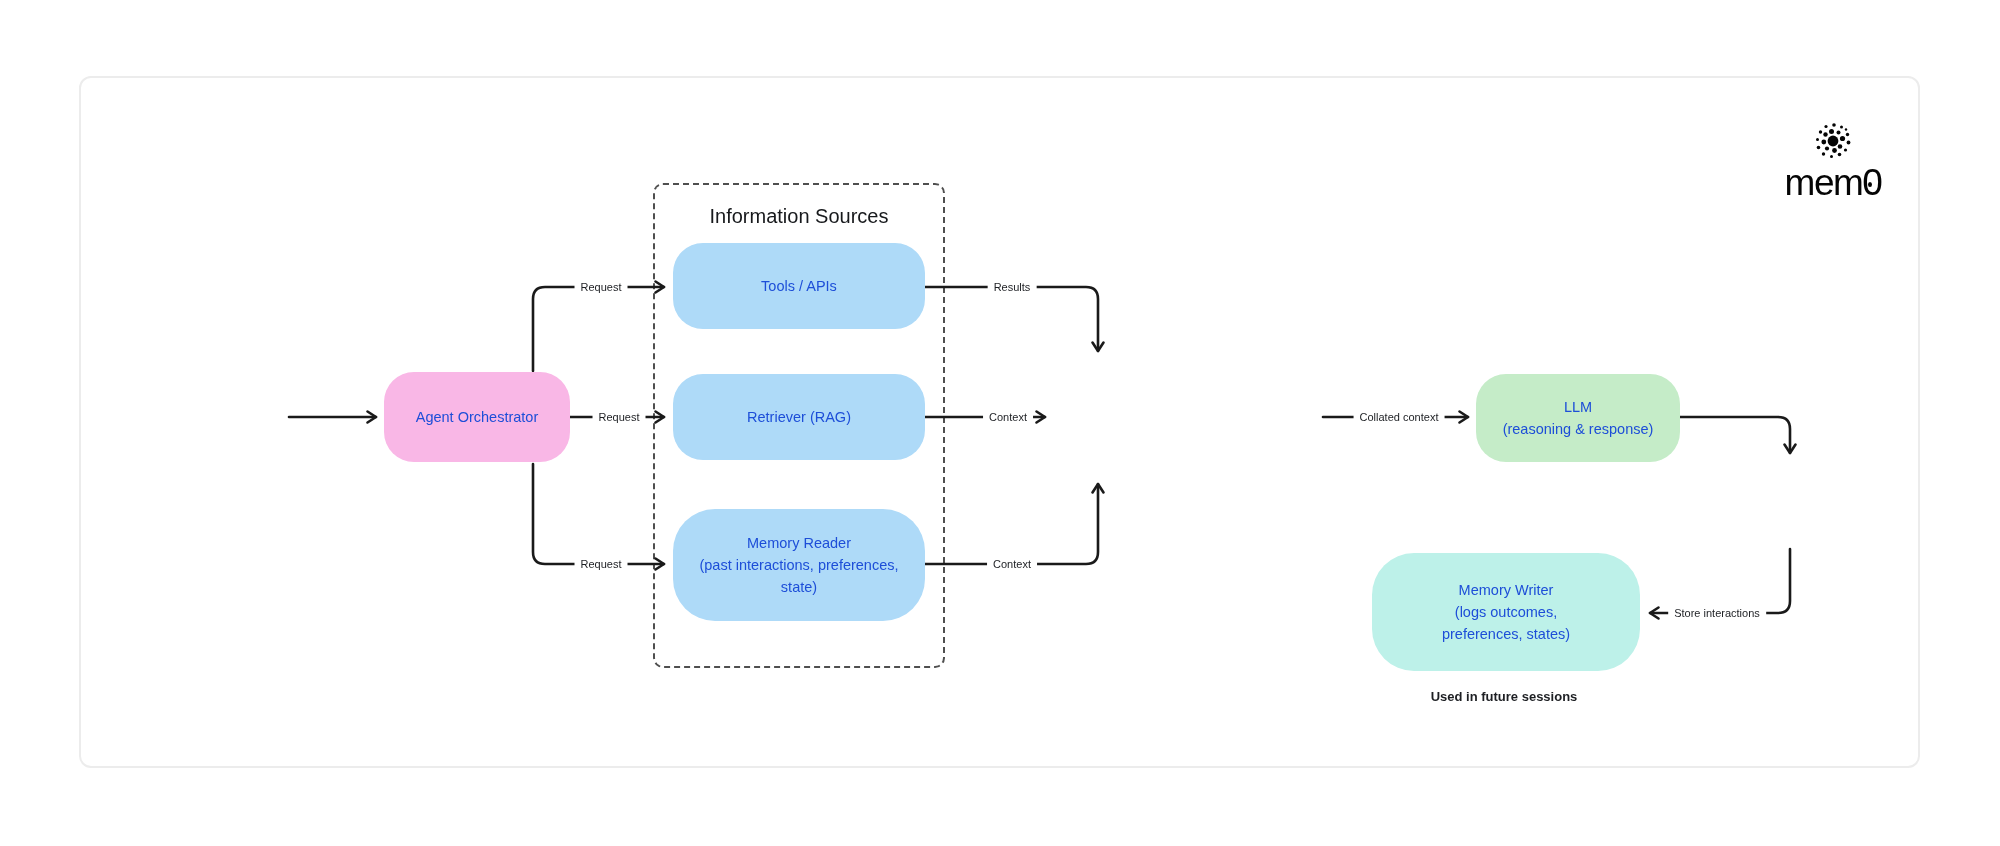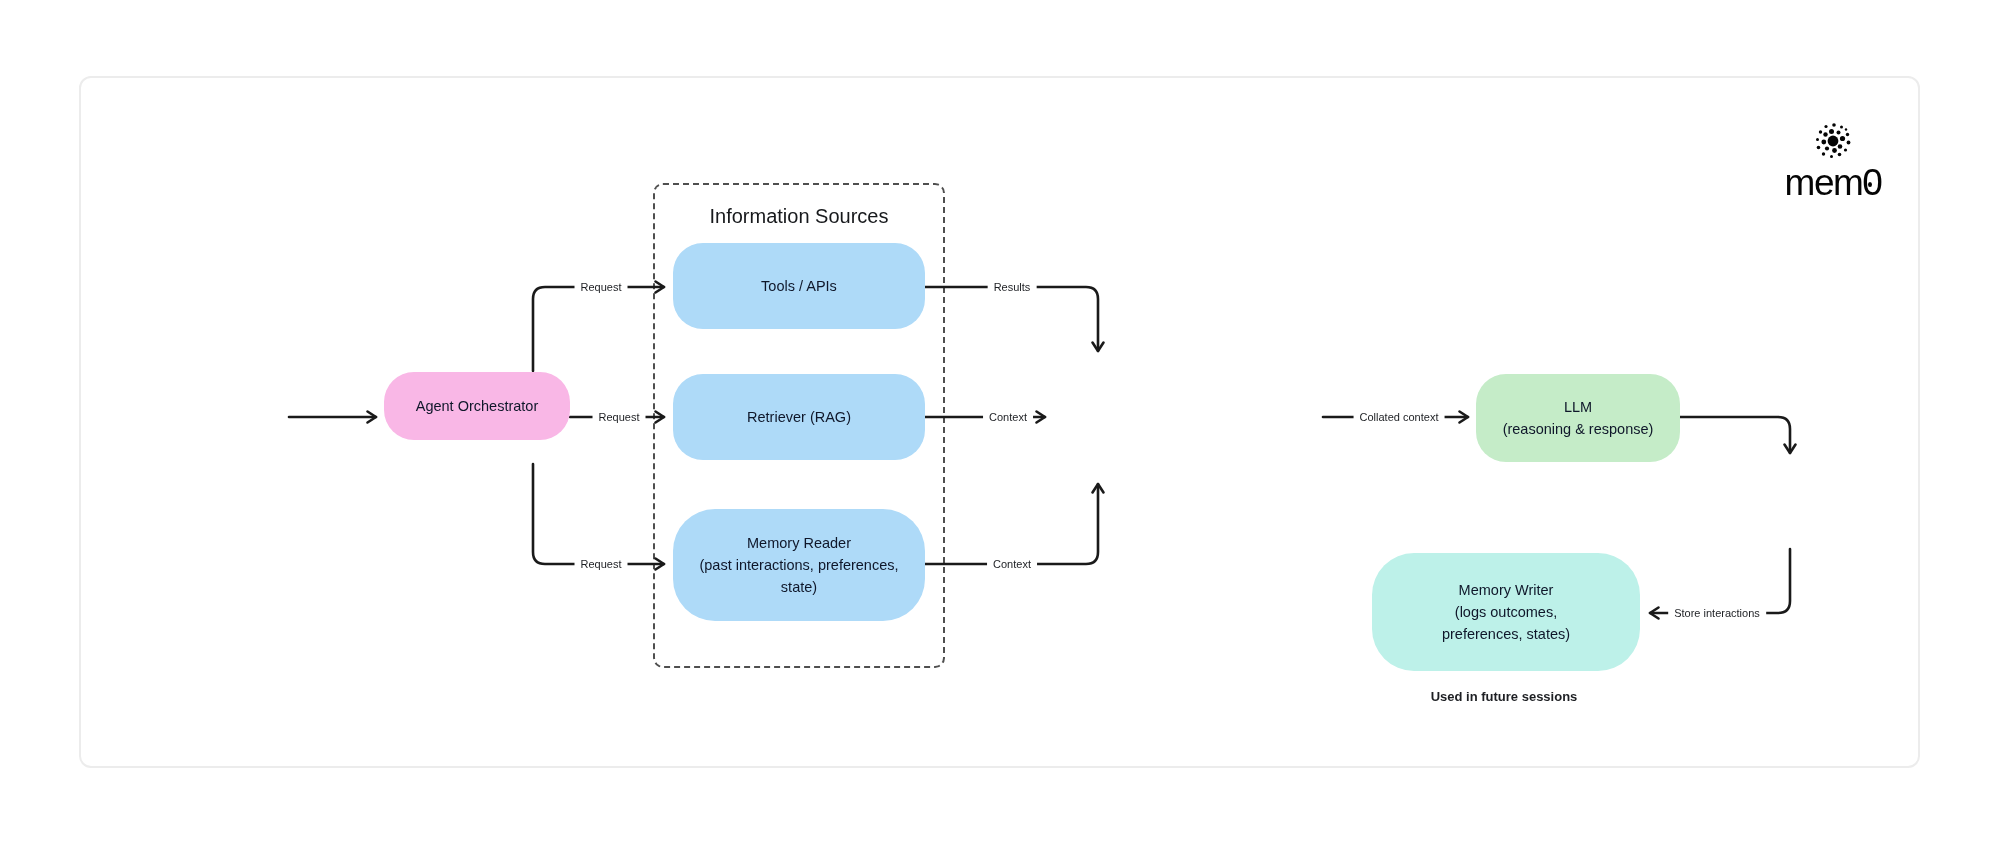--- a/index.html
+++ b/index.html
@@ -9,21 +9,21 @@
     overflow:hidden;
   }
   .card{
     position:absolute;left:79px;top:76px;width:1841px;height:692px;
     background:#ffffff;border:2px solid #ececec;border-radius:12px;
     box-sizing:border-box;
   }
   svg.wires{position:absolute;left:0;top:0;width:2000px;height:846px;z-index:1;}
   .node{
     position:absolute;z-index:2;display:flex;align-items:center;justify-content:center;
-    text-align:center;font-size:14.5px;line-height:22px;font-weight:500;color:#0f172a;
+    text-align:center;font-size:14.5px;line-height:22px;font-weight:500;color:#1d4ed8;
     box-sizing:border-box;padding:4px 10px;
   }
   .r30{border-radius:30px;}
   .r40{border-radius:42px;}
   .node .line{display:block;}
   .groupbox{
     position:absolute;left:653px;top:183px;width:292px;height:485px;z-index:0;
     border:2.5px dashed #4f4f4f;border-radius:10px;box-sizing:border-box;
   }
   .group-title{
@@ -72,21 +72,21 @@
       <path d="M 1323 417 L 1468 417" marker-end="url(#arrow)"></path>
       <path d="M 1680 417 L 1778 417 Q 1790 417 1790 429 L 1790 453" marker-end="url(#arrow)"></path>
       <path d="M 1790 549 L 1790 601 Q 1790 613 1778 613 L 1650 613" marker-end="url(#arrow)"></path>
     </g>
   </svg>
 
   <div class="groupbox"></div>
   <div class="group-title">Information Sources</div>
 
 
-  <div class="node r30" style="left: 384px; top: 372px; width: 186px; height: 68px; background-color: rgb(249, 183, 230);">Agent Orchestrator</div>
+  <div class="node r30" style="left: 384px; top: 372px; width: 186px; height: 90px; background-color: rgb(249, 183, 230);">Agent Orchestrator</div>
 
   <div class="node r30" style="left: 673px; top: 243px; width: 252px; height: 86px; background-color: rgb(174, 218, 248);">Tools / APIs</div>
 
   <div class="node r30" style="left: 673px; top: 374px; width: 252px; height: 86px; background-color: rgb(174, 218, 248);">Retriever (RAG)</div>
 
   <div class="node r40" style="left: 673px; top: 509px; width: 252px; height: 112px; background-color: rgb(174, 218, 248);">
     <div>
       <span class="line">Memory Reader</span>
       <span class="line">(past interactions, preferences,</span>
       <span class="line">state)</span>

